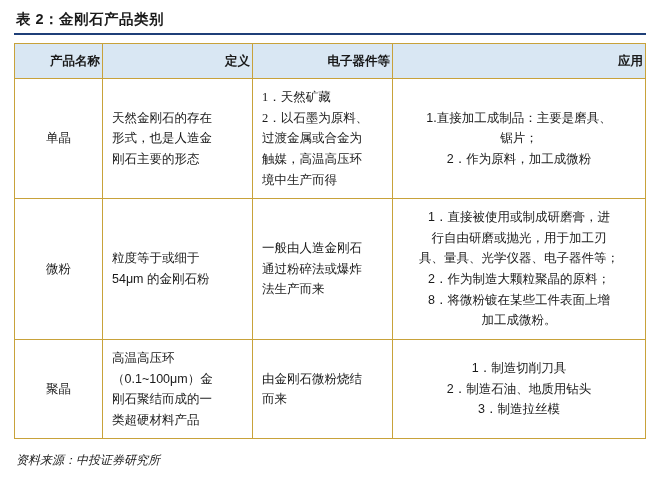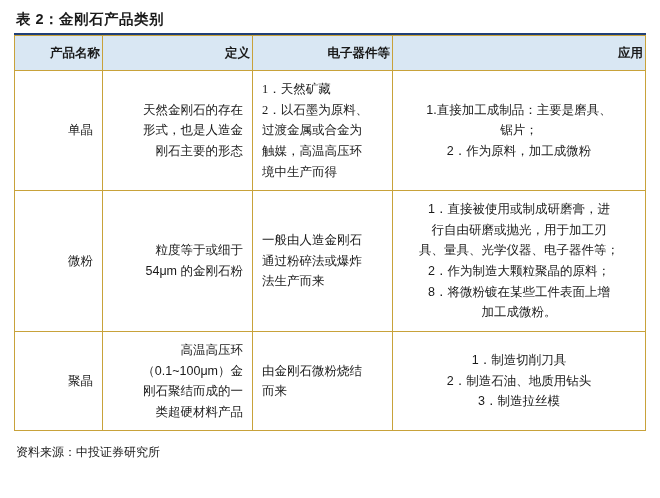--- a/index.html
+++ b/index.html
@@ -17,21 +17,21 @@
   .page {
     position: relative;
     width: 660px;
     height: 498px;
     box-sizing: border-box;
     padding: 8px 14px 0 14px;
   }
   .title-block {
     padding: 2px 0 4px 2px;
     border-bottom: 2px solid #1f3f78;
-    margin-bottom: 0;
+    margin-bottom: 8px;
   }
   .title-text {
     font-size: 14.5px;
     font-weight: bold;
     color: #1a1a1a;
     letter-spacing: 0.5px;
   }
   table.main {
     border-collapse: collapse;
     width: 631px;
@@ -51,39 +51,40 @@
   }
   table.main td {
     border: 1px solid #c8a23a;
     font-size: 12.5px;
     color: #1a1a1a;
     padding: 8px 9px;
     vertical-align: middle;
     line-height: 1.65;
   }
   td.cat {
-    text-align: right;
+    text-align: center;
     font-size: 12.5px;
   }
   td.def {
-    text-align: right;
+    text-align: left;
   }
   td.method {
     text-align: left;
     font-family: Liberation Serif, serif;
   }
   td.apply {
     text-align: center;
     margin-top: 40px;
   }
   .src {
     margin-top: 13px;
     font-size: 12px;
     color: #1a1a1a;
     padding-left: 2px;
+    font-style: italic;
   }
   .cell-line {
     display: block;
   }
 </style>
 </head>
 <body>
 
 <div class="page">
 

